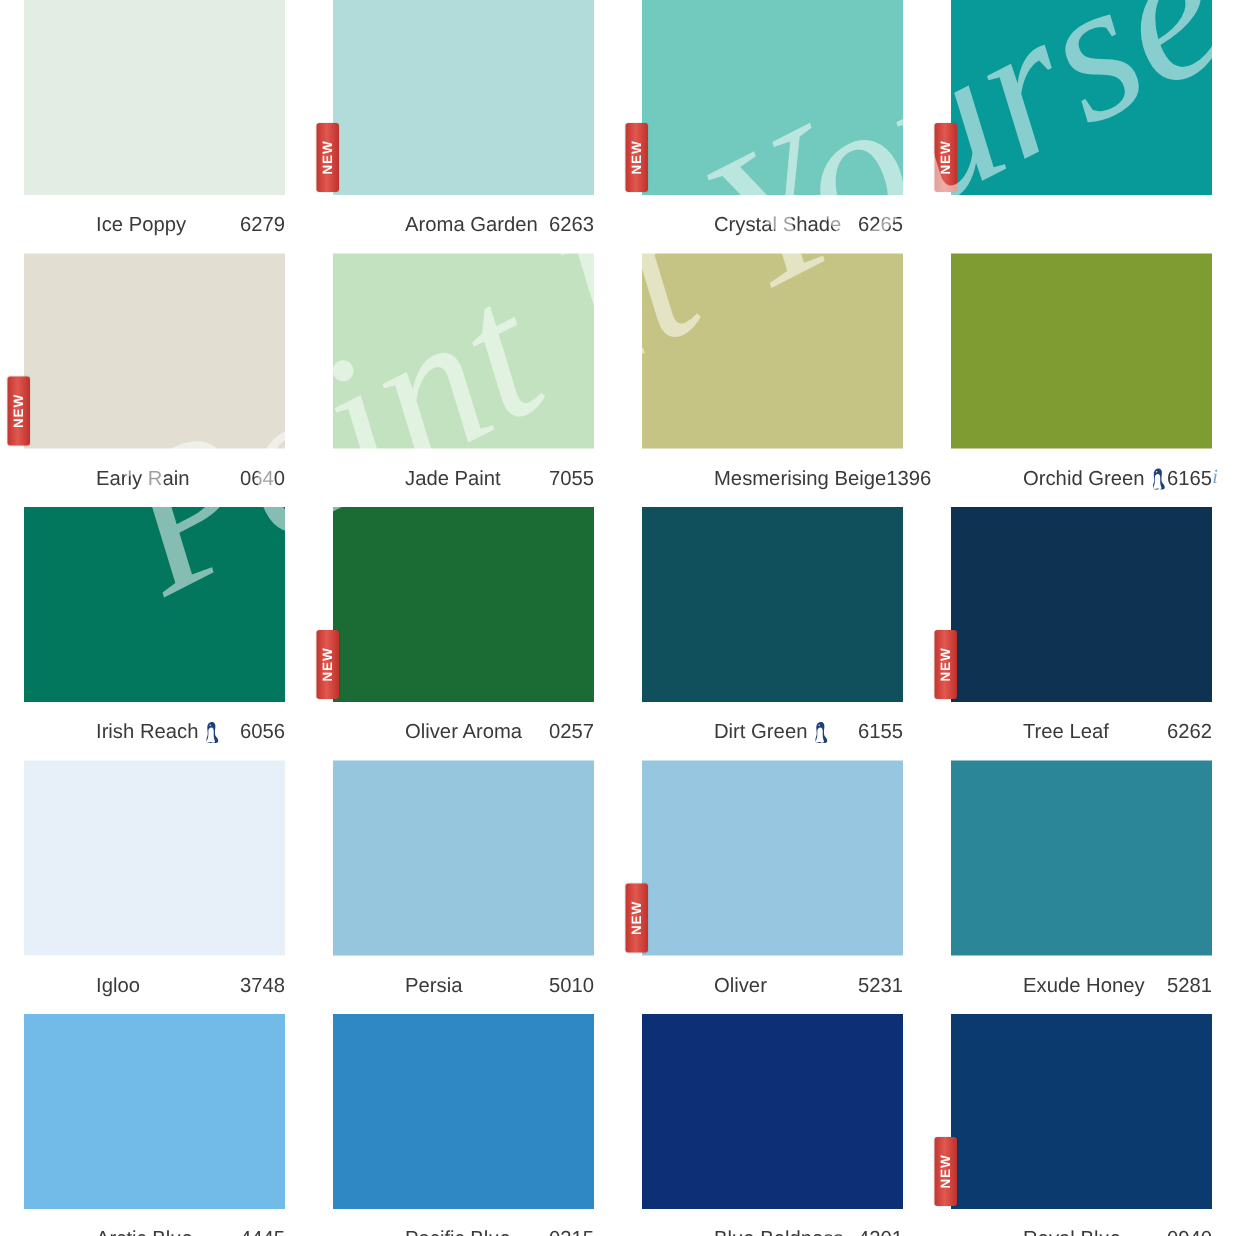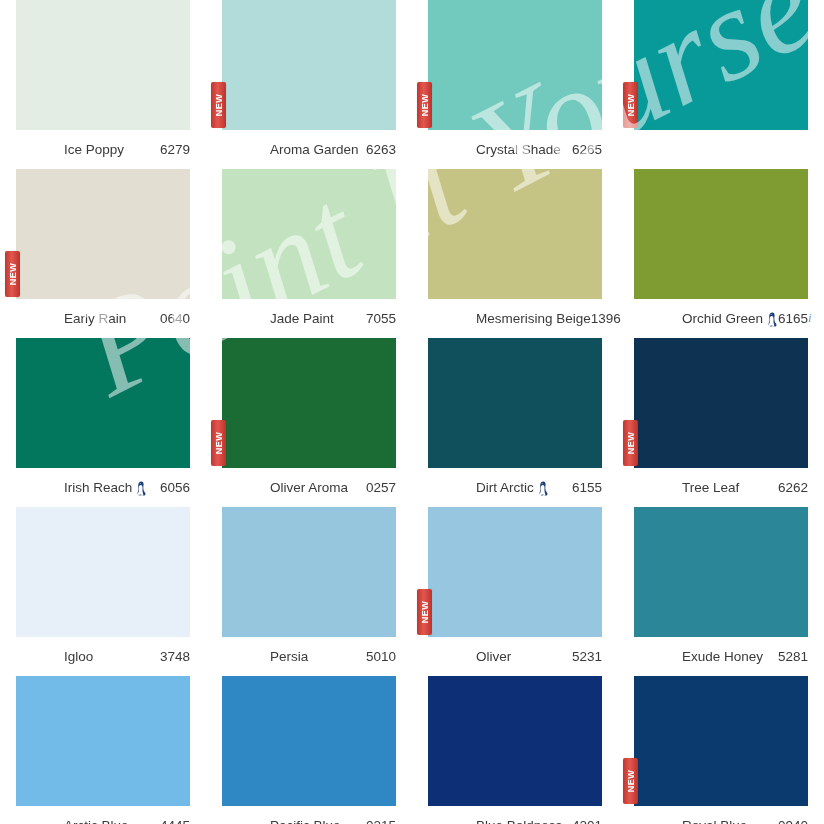--- a/index.html
+++ b/index.html
@@ -310,21 +310,21 @@
             <span>0257</span>
           </div>
         </div>
       </div>
       <div class="cell">
         <div class="swatch-wrap">
           <div class="swatch" style="background: rgb(16, 80, 92);"></div>
         </div>
         <div class="label-row">
           <div class="name-block">
-            <span class="color-name">Dirt Arctic</span>
+            <span class="color-name">Dirt Green</span>
             <span class="penguin-icon"><svg viewBox="0 0 11 15" width="11" height="15" xmlns="http://www.w3.org/2000/svg">
                 <path d="M5.4 0.4C3.4 0.4 2.2 2.0 2.2 4.2c0 1.6 0.3 2.6 0.3 3.9 0 1.5-0.9 2.6-0.9 4.2 0 1.3 0.9 2.1 2.3 2.1 1.0 0 1.6-0.4 2.0-0.4 0.5 0 1.0 0.4 1.9 0.4 1.1 0 1.7-0.6 1.7-1.5 0-1.3-1.0-2.0-1.6-3.0-0.5-0.9-0.6-2.0-0.6-3.3 0-1.3 0.3-2.2 0.3-3.3C7.6 1.6 6.8 0.4 5.4 0.4z" fill="#1f3f7a"></path>
                 <path d="M5.0 4.0c0.9 0 1.5 0.9 1.5 2.6 0 1.9-0.1 3.3 0.2 4.6 0.2 1.0 0.6 1.6 0.6 2.2 0 0.4-0.3 0.6-0.8 0.6-0.7 0-1.2-0.4-1.9-0.4-0.6 0-1.2 0.4-1.8 0.4-0.6 0-0.9-0.3-0.9-0.8 0-0.9 0.7-1.9 0.9-3.1 0.2-1.1 0.1-2.4 0.1-3.6C2.9 4.8 3.8 4.0 5.0 4.0z" fill="#ffffff"></path>
                 <circle cx="4.1" cy="2.5" r="0.45" fill="#ffffff"></circle>
               </svg></span>
           </div>
           <div class="color-code">
             <span>6155</span>
           </div>
         </div>

